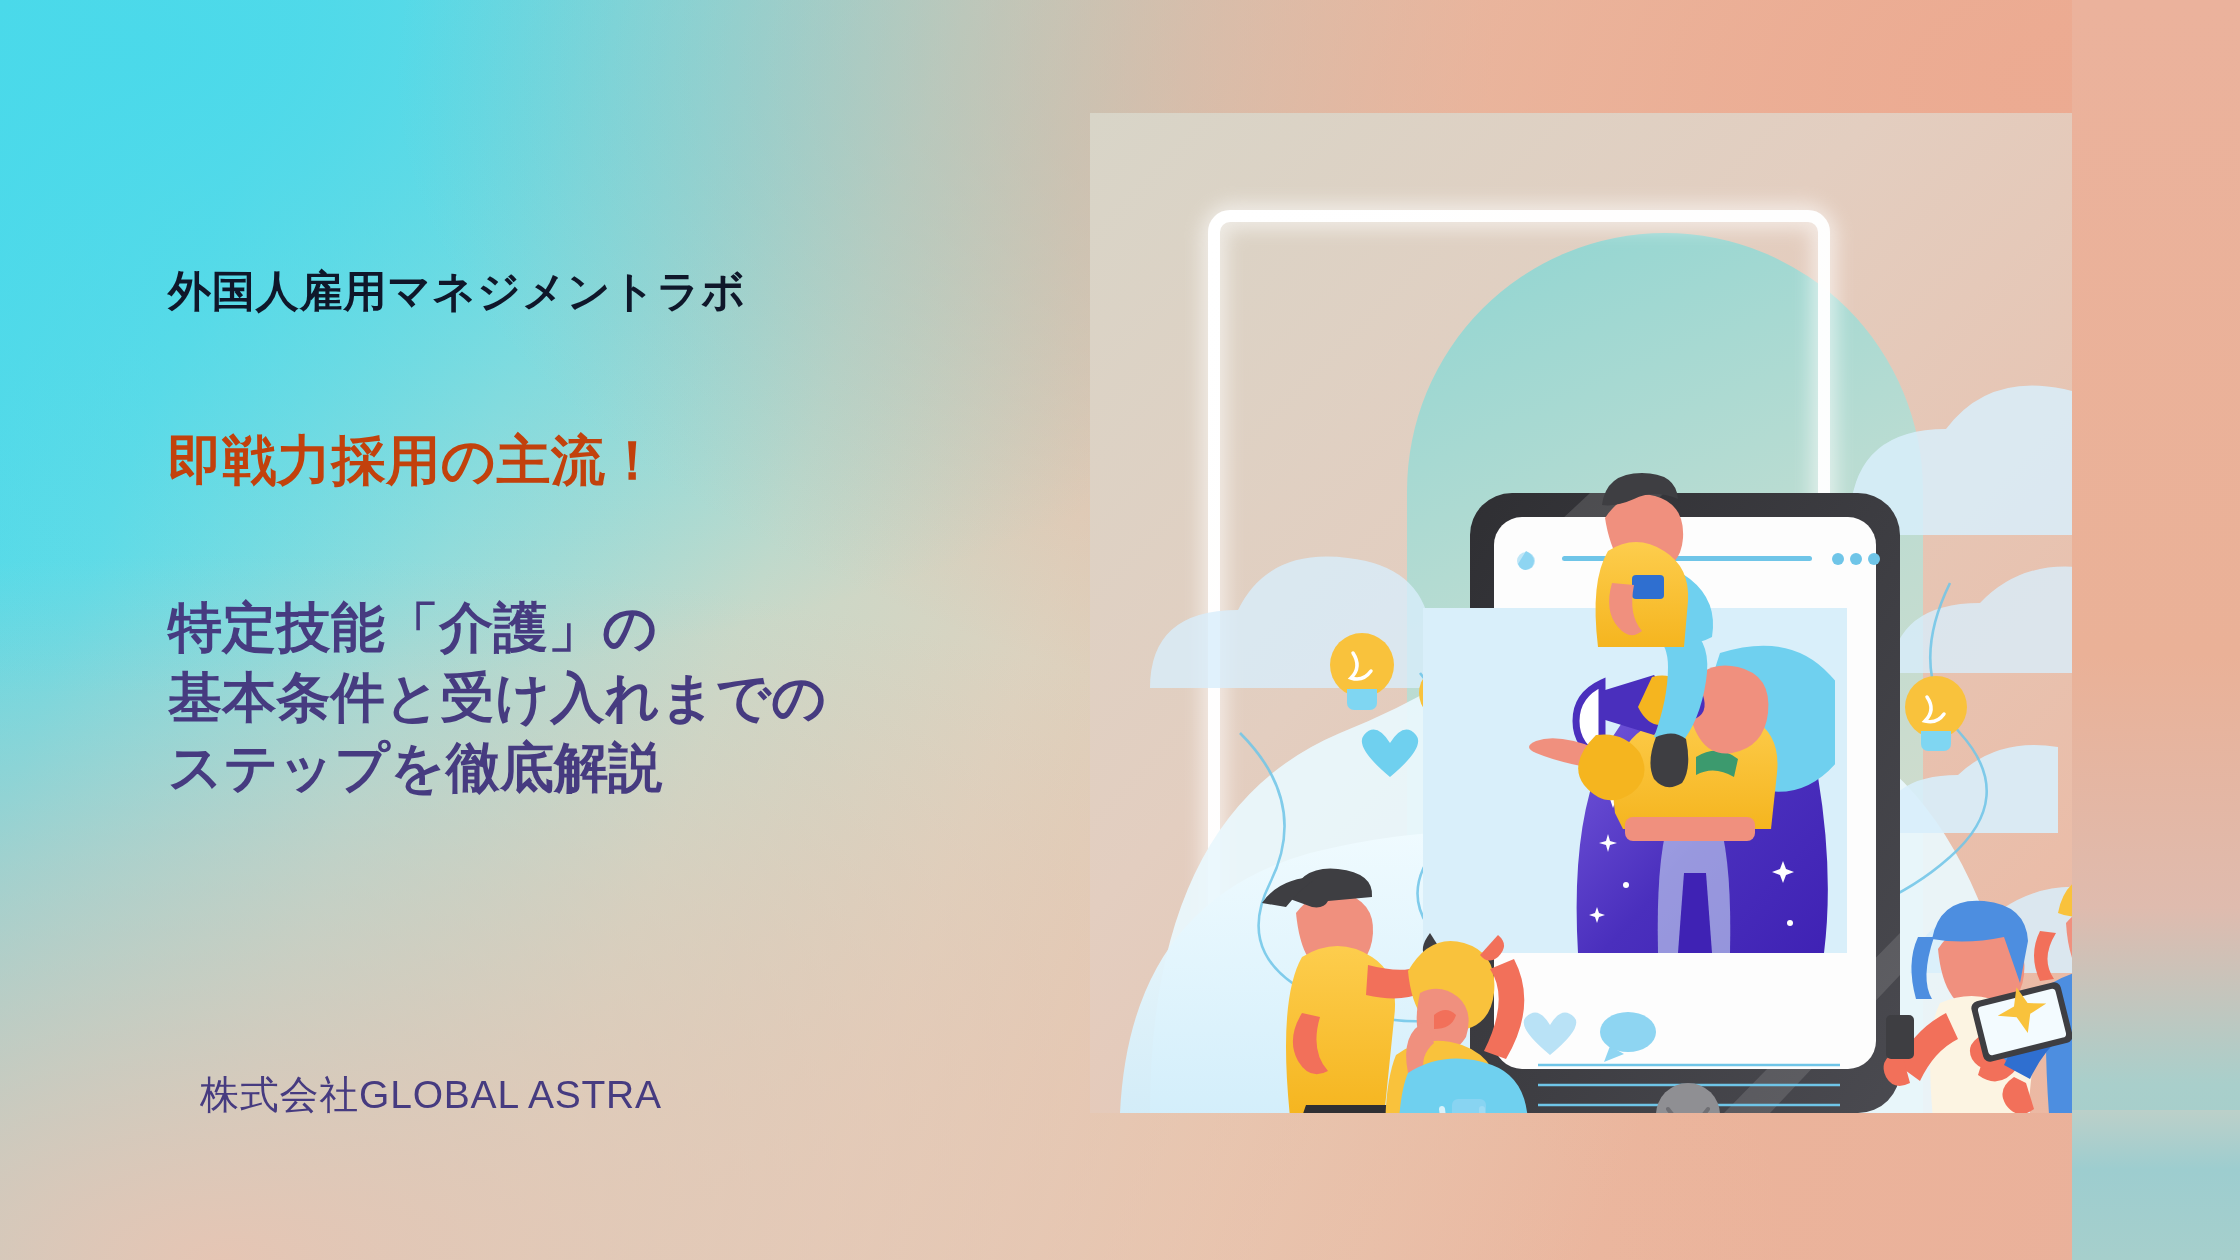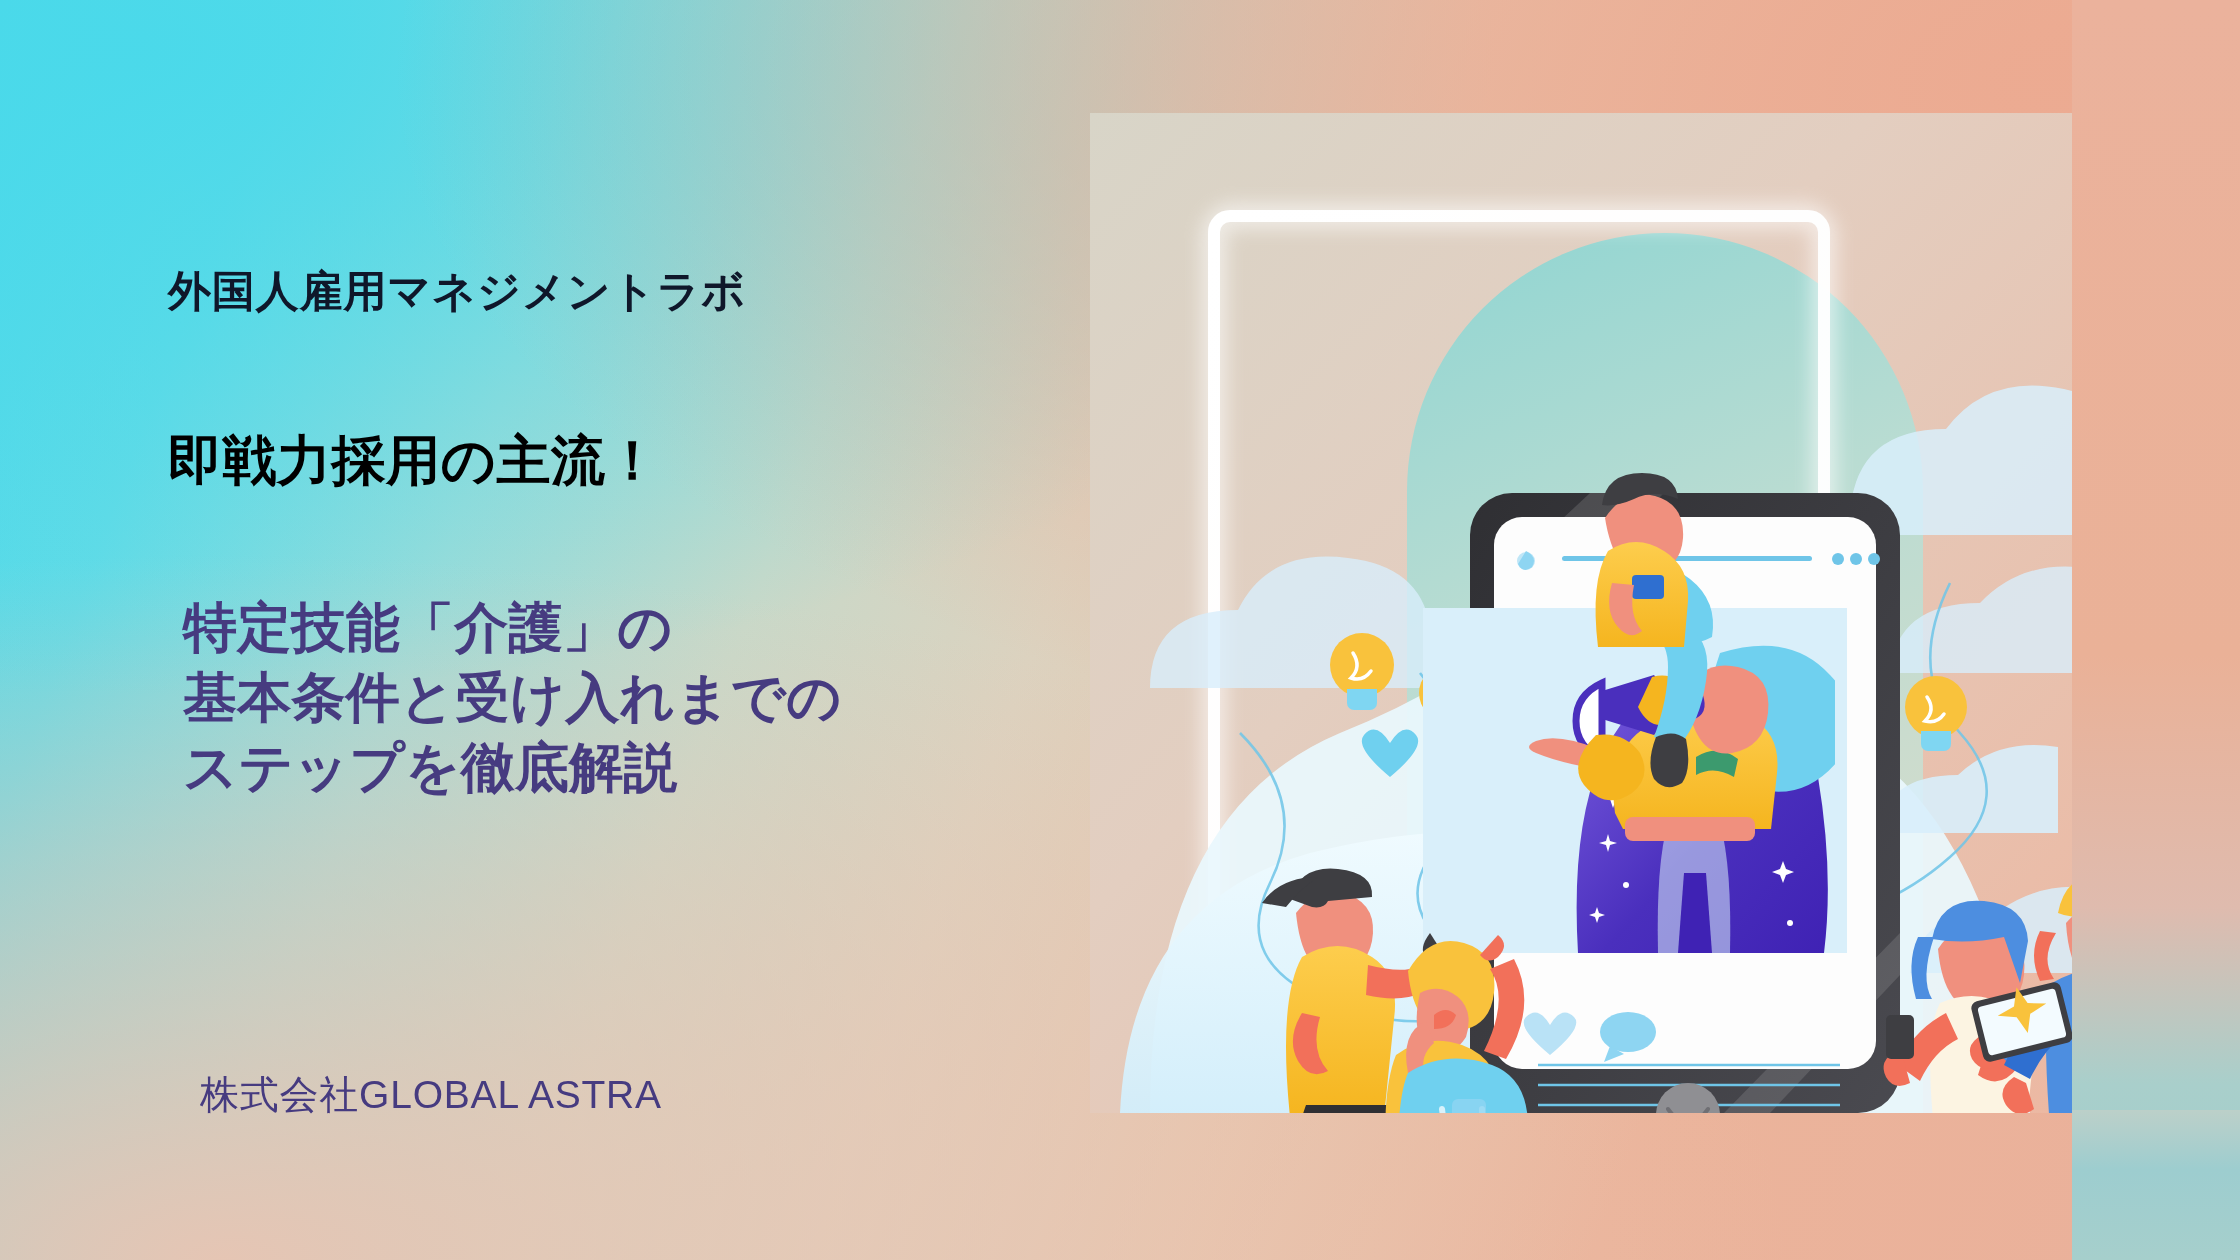--- a/index.html
+++ b/index.html
@@ -45,30 +45,30 @@
   .text-col{position:absolute;left:168px;top:0;width:930px;height:1260px;}
 
   .kicker{
     position:absolute;top:265px;left:0;
     font-size:43px;font-weight:700;color:#0f172a;
     letter-spacing:.02em;line-height:1.25;
     white-space:nowrap;
   }
   .sub{
     position:absolute;top:427px;left:0;
-    font-size:54px;font-weight:700;color:#000000;
+    font-size:54px;font-weight:700;color:#c2410c;
     letter-spacing:.01em;line-height:1.25;
     white-space:nowrap;
   }
   .title{
     position:absolute;top:592px;left:0;
     font-size:54px;font-weight:700;color:#463b80;
     line-height:1.30;letter-spacing:.005em;
   }
-  .title div{white-space:nowrap;margin-left:15px;}
+  .title div{white-space:nowrap;}
   .brand{
     position:absolute;top:1068px;left:0;
     font-size:39px;font-weight:400;color:#463b80;
     letter-spacing:.02em;white-space:nowrap;margin-left:32px;
   }
 
   
   #illo{
     position:absolute;left:1090px;top:113px;width:982px;height:1000px;
     overflow:hidden;

